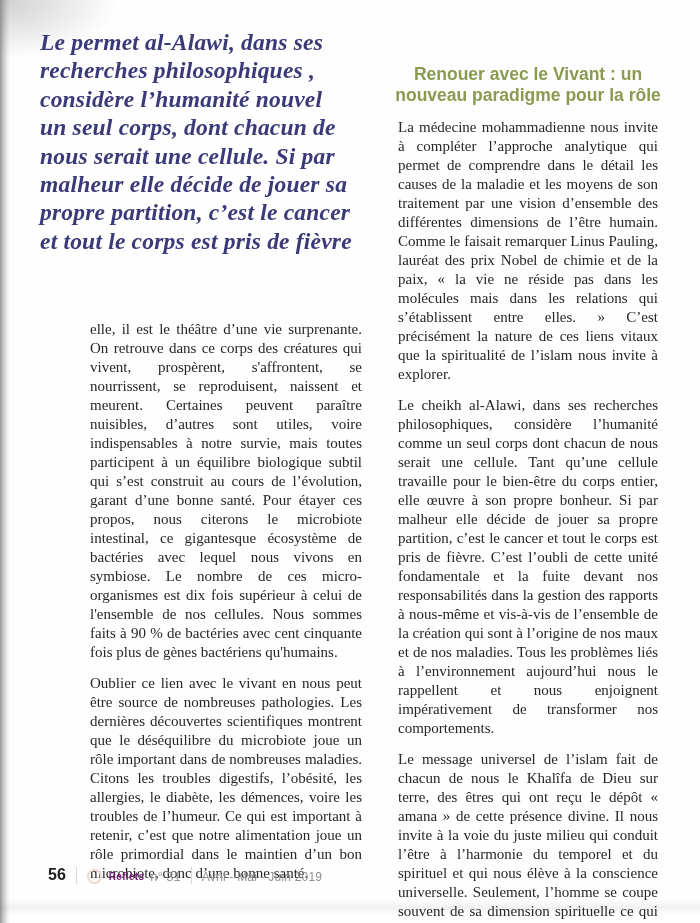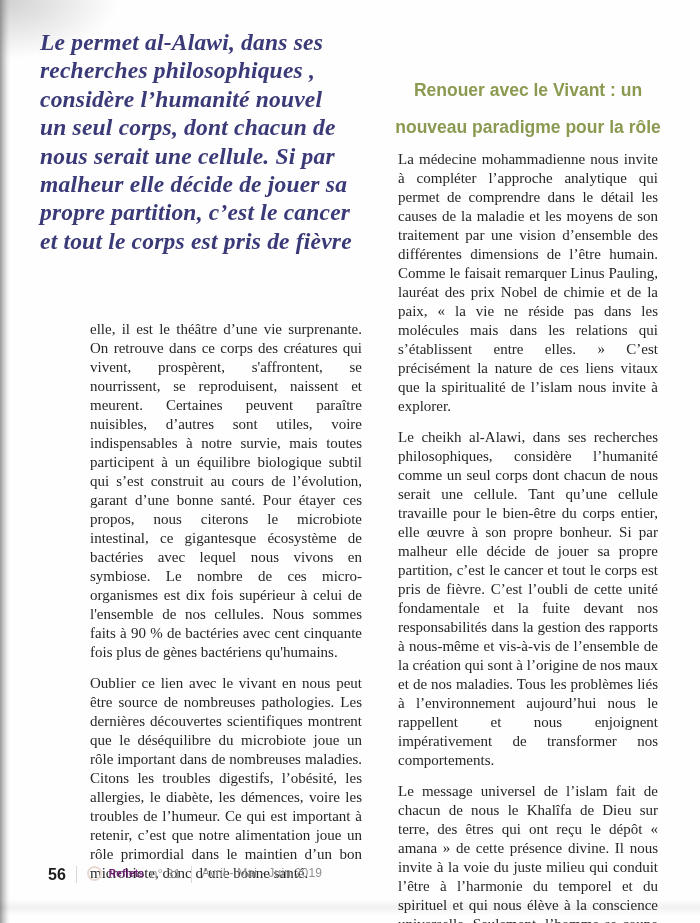--- a/index.html
+++ b/index.html
@@ -40,30 +40,30 @@
   }
   .col p{margin:12px;}
   .col-left{left:78px;top:308px;width:296px;}
   .col-right{left:386px;top:64px;width:284px;}
   .article-heading{
     font-family:"Liberation Sans", sans-serif;
     font-weight:bold;font-size:17.5px;line-height:21px;
     color:var(--heading,#8a9a50);
     text-align:center;margin:0 0 9px 0;
   }
-  .article-heading span{display:block;margin-top:16px;}
+  .article-heading span{display:block;}
   .end-marker{
     display:inline-block;width:6px;height:12px;
     background:var(--end-marker,#9adcdc);
     margin-left:5px;vertical-align:-1px;
   }
   
   .footer{
     position:absolute;left:48px;top:866px;
-    display:flex;align-items:flex-start;
+    display:flex;align-items:flex-end;
     font-family:"Liberation Sans", sans-serif;
   }
   .page-number{font-weight:bold;font-size:16px;color:#1c1c1c;}
   .footer .divider{width:1px;height:17px;background:#ddd6d2;margin:0 10px;}
   .logo-ring{
     display:inline-block;width:11px;height:11px;border-radius:50%;
     border:2.5px solid #e9d8d0;margin-right:7px;background:transparent;
   }
   .magazine-name{font-weight:bold;font-size:10px;color:#701a75;letter-spacing:.3px;}
   .issue-number{font-size:13px;color:#9a9a9a;margin-left:6px;}

